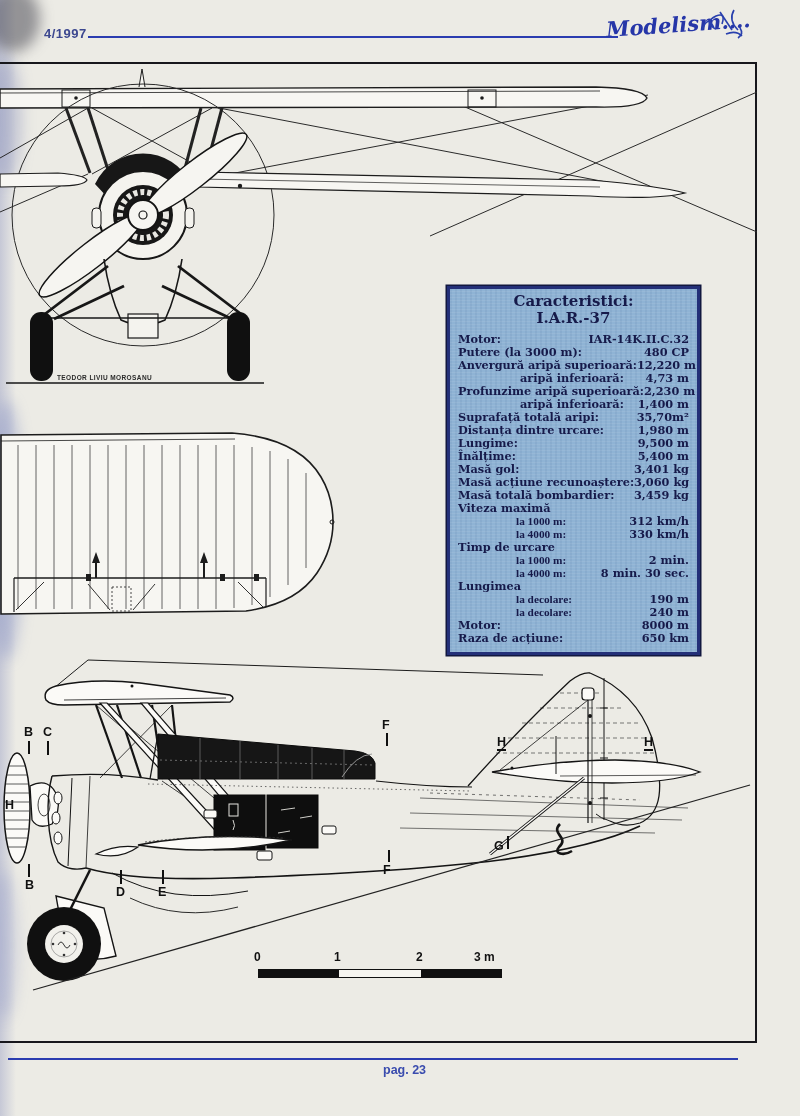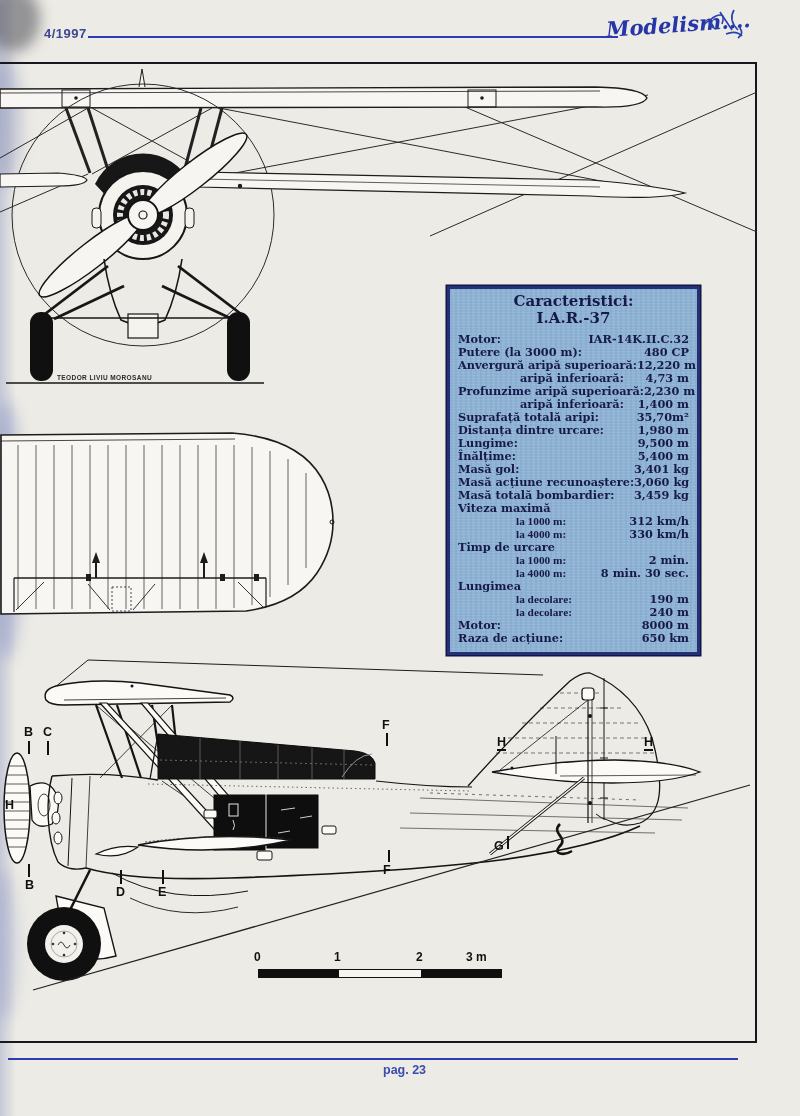--- a/index.html
+++ b/index.html
@@ -421,21 +421,21 @@
           <span class="i0">Raza de acțiune:</span>
           <span>650 km</span>
         </div>
     </div>
   </div>
 
   <div class="abs scalebar">
     <span class="sb-num" style="left:4px">0</span>
     <span class="sb-num" style="left:84px">1</span>
     <span class="sb-num" style="left:166px">2</span>
-    <span class="sb-num" style="left:216px">3 m</span>
+    <span class="sb-num" style="left:224px">3 m</span>
     <div class="sb-bar">
       <div class="sb-seg sb-b" style="width:33%"></div>
       <div class="sb-seg sb-w" style="width:34%"></div>
       <div class="sb-seg sb-b" style="width:33%"></div>
     </div>
   </div>
 
   <div class="abs ftr-line"></div>
   <div class="abs ftr-page">pag. 23</div>
 

